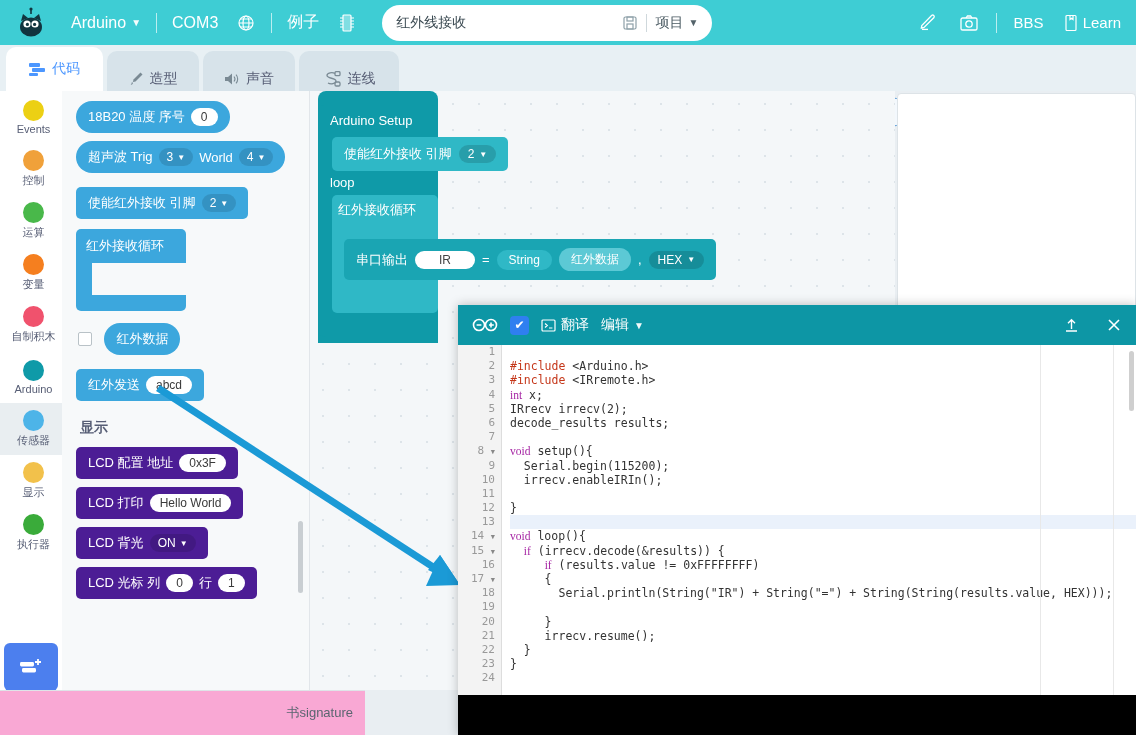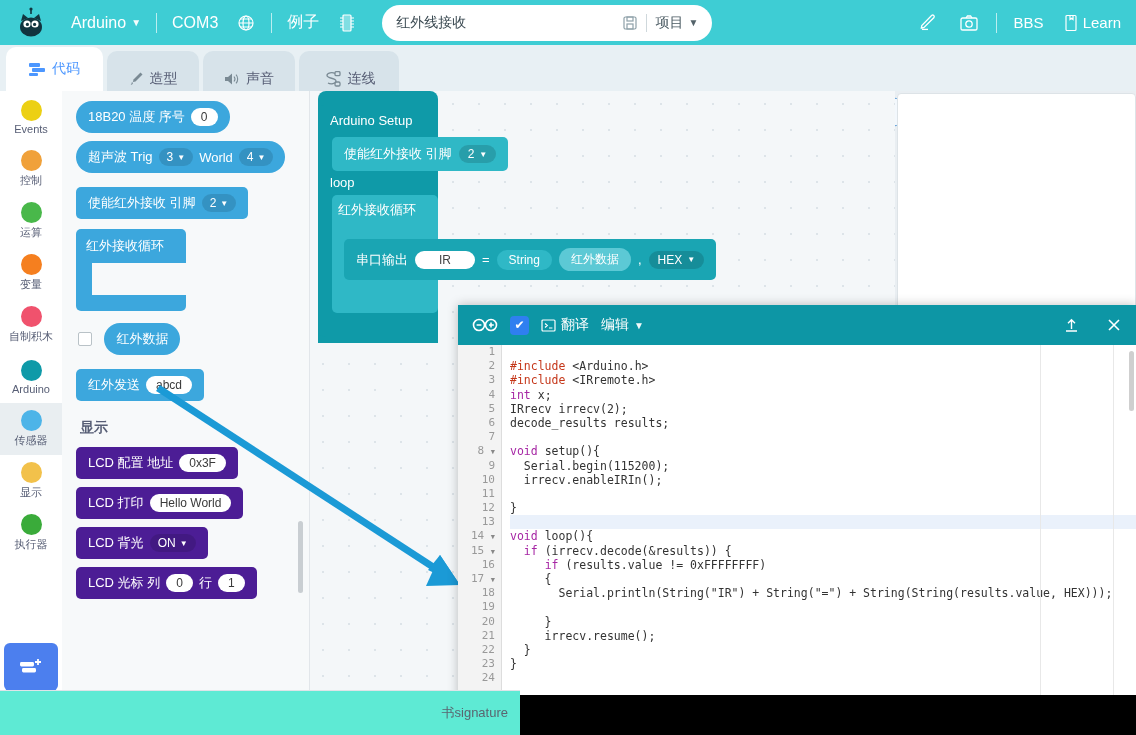--- a/index.html
+++ b/index.html
@@ -52,21 +52,21 @@
            background:#f3f8fd; display:flex;align-items:center;justify-content:center;}
   .btn-help{ width:30px;height:30px;border:1px solid #5b9bd5;border-radius:50%;
              background:#f3f8fd;display:flex;align-items:center;justify-content:center;
              color:#3d7fc1;font-size:16px;}
   .flag{ width:22px;height:22px; }
   .stop{ width:20px;height:20px;background:#ec5f6e;clip-path:polygon(30% 0,70% 0,100% 30%,100% 70%,70% 100%,30% 100%,0 70%,0 30%);}
 
   
   .sidebar{
     position:absolute; left:0; top:91px; width:68px; height:644px;
-    background:#fff; border-right:6px solid #701a75;text-align:right;
+    background:#fff; border-right:1px solid #701a75;text-align:right;
   }
   .cat{ height:52px; display:flex; flex-direction:column; align-items:center; justify-content:center; gap:2px; cursor:pointer;}
   .cat.sel{ background:#e9eef1; }
   .dot{ width:21px;height:21px;border-radius:50%; }
   .cat span{ font-size:11px; color:#575e75; white-space:nowrap; }
   .ext-btn{ position:absolute; left:4px; bottom:44px; width:54px;height:48px;
             background:#4c7fee; border-radius:6px; display:flex;align-items:center;justify-content:center;}
 
   
   .palette{
@@ -127,29 +127,29 @@
               background:#fff; overflow:hidden; }
   .gutter{ position:absolute; left:0; top:0; width:44px; height:350px;
            background:#f3f3f3; border-right:1px solid #ddd; }
   .ln{ height:14.2px; font-family:"DejaVu Sans Mono", monospace; font-size:11px;
        color:#999; text-align:right; padding-right:6px; line-height:14.2px; }
   .codearea{ position:absolute; left:44px; top:0; width:634px; height:350px;
              font-family:"DejaVu Sans Mono", monospace; font-size:11.5px;
              line-height:14.2px; color:#333; padding-left:8px; white-space:pre; }
   .cl{ height:14.2px; }
   .cl.hl{ background:#eaf1fb; }
-  .kw{ color:#a626a4; } .pp{ color:#c5371a; }
+  .kw{ color:#a626a4;font-family:Liberation Serif, serif; } .pp{ color:#c5371a; }
   .code-rulers{ position:absolute; left:0; top:40px; width:678px; height:350px; pointer-events:none;}
   .ruler{ position:absolute; top:0; width:1px; height:350px; background:#e8e8e8;}
   .code-foot{ position:absolute; left:0; bottom:0; width:678px; height:40px; background:#000;}
   .code-scroll{ position:absolute; right:2px; top:46px; width:5px; height:60px;
                 background:#cfcfcf; border-radius:3px;}
 
   
-  .bottombar{ position:absolute; left:0; bottom:0; width:520px; height:45px; background:#5eead4;
+  .bottombar{ position:absolute; left:0; bottom:0; width:365px; height:45px; background:#f9a8d4;
               border-top:1px solid #dfe4e8; display:flex; align-items:center; justify-content:flex-end;
               padding-right:12px; color:#5a6570; font-size:13px; overflow:hidden;}
 
   
   .arrow{ position:absolute; left:150px; top:380px; width:340px; height:230px; pointer-events:none; }
 </style>
 </head>
 <body>
 
 <div class="topbar">

